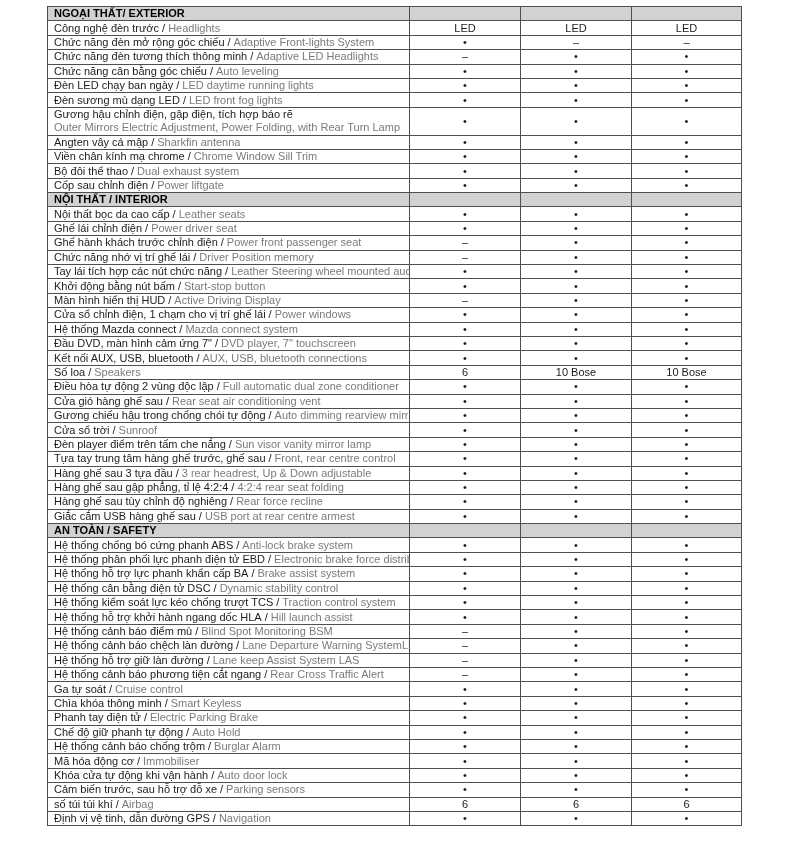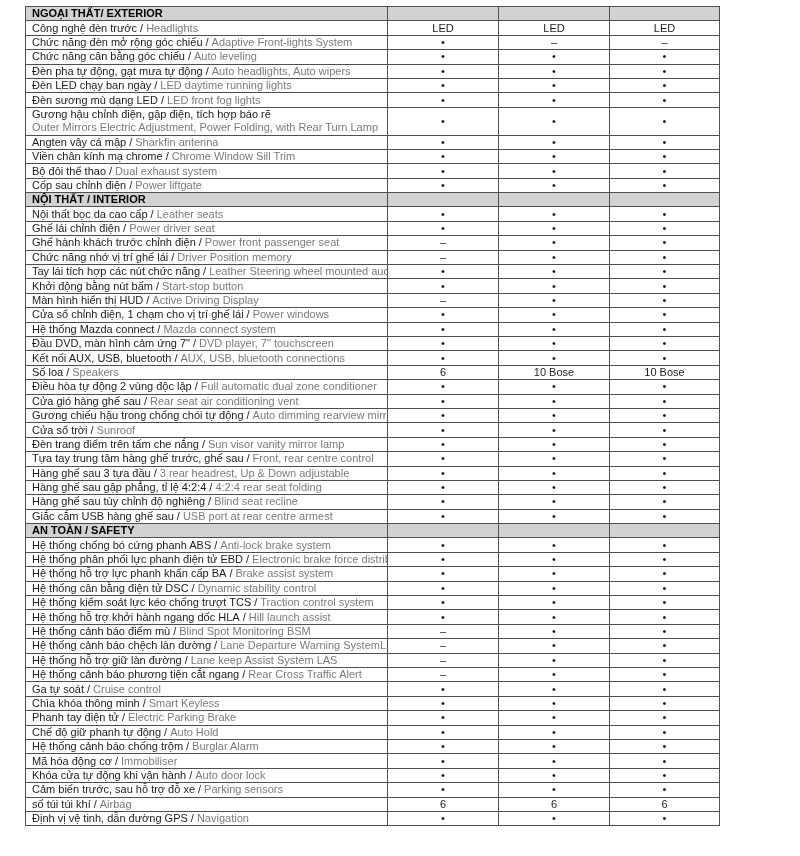--- a/index.html
+++ b/index.html
@@ -7,21 +7,21 @@
     padding: 0;
     width: 800px;
     height: 856px;
     background: #ffffff;
     overflow: hidden;
     font-family: "Liberation Sans", sans-serif;
   }
   table.spec-table {
     border-collapse: collapse;
     table-layout: fixed;
-    margin: 6px 0 0 25px;
+    margin: 6px 0 0 47px;
     width: 694px;
     padding-left: 36px;
   }
   td {
     border: 1px solid #4f4f4f;
     font-size: 11px;
     color: #1c1c1c;
     height: 13.4px;
     line-height: 13px;
     padding: 0;
@@ -81,27 +81,27 @@
         <td class="value">LED</td>
         <td class="value">LED</td>
       </tr>
       <tr class="feature-row">
         <td class="feature"><span class="vn">Chức năng đèn mở rộng góc chiếu</span><span class="sep">/</span><span class="en">Adaptive Front-lights System</span></td>
         <td class="value">•</td>
         <td class="value">–</td>
         <td class="value">–</td>
       </tr>
       <tr class="feature-row">
+        <td class="feature"><span class="vn">Chức năng đèn tương thích thông minh</span><span class="sep">/</span><span class="en">Adaptive LED Headlights</span></td>
+        <td class="value">–</td>
+        <td class="value">•</td>
+        <td class="value">•</td>
+      </tr>
+      <tr class="feature-row">
         <td class="feature"><span class="vn">Chức năng cân bằng góc chiếu</span><span class="sep">/</span><span class="en">Auto leveling</span></td>
-        <td class="value">•</td>
-        <td class="value">•</td>
-        <td class="value">•</td>
-      </tr>
-      <tr class="feature-row">
-        <td class="feature"><span class="vn">Đèn pha tự động, gạt mưa tự động</span><span class="sep">/</span><span class="en">Auto headlights, Auto wipers</span></td>
         <td class="value">•</td>
         <td class="value">•</td>
         <td class="value">•</td>
       </tr>
       <tr class="feature-row">
         <td class="feature"><span class="vn">Đèn LED chạy ban ngày</span><span class="sep">/</span><span class="en">LED daytime running lights</span></td>
         <td class="value">•</td>
         <td class="value">•</td>
         <td class="value">•</td>
       </tr>
@@ -237,21 +237,21 @@
         <td class="value">•</td>
         <td class="value">•</td>
       </tr>
       <tr class="feature-row">
         <td class="feature"><span class="vn">Cửa sổ trời</span><span class="sep">/</span><span class="en">Sunroof</span></td>
         <td class="value">•</td>
         <td class="value">•</td>
         <td class="value">•</td>
       </tr>
       <tr class="feature-row">
-        <td class="feature"><span class="vn">Đèn trang điểm trên tấm che nắng</span><span class="sep">/</span><span class="en">Sun visor vanity mirror lamp</span></td>
+        <td class="feature"><span class="vn">Đèn player điểm trên tấm che nắng</span><span class="sep">/</span><span class="en">Sun visor vanity mirror lamp</span></td>
         <td class="value">•</td>
         <td class="value">•</td>
         <td class="value">•</td>
       </tr>
       <tr class="feature-row">
         <td class="feature"><span class="vn">Tựa tay trung tâm hàng ghế trước, ghế sau</span><span class="sep">/</span><span class="en">Front, rear centre control</span></td>
         <td class="value">•</td>
         <td class="value">•</td>
         <td class="value">•</td>
       </tr>
@@ -261,21 +261,21 @@
         <td class="value">•</td>
         <td class="value">•</td>
       </tr>
       <tr class="feature-row">
         <td class="feature"><span class="vn">Hàng ghế sau gập phẳng, tỉ lệ 4:2:4</span><span class="sep">/</span><span class="en">4:2:4 rear seat folding</span></td>
         <td class="value">•</td>
         <td class="value">•</td>
         <td class="value">•</td>
       </tr>
       <tr class="feature-row">
-        <td class="feature"><span class="vn">Hàng ghế sau tùy chỉnh độ nghiêng</span><span class="sep">/</span><span class="en">Blind seat recline</span></td>
+        <td class="feature"><span class="vn">Hàng ghế sau tùy chỉnh độ nghiêng</span><span class="sep">/</span><span class="en">Rear force recline</span></td>
         <td class="value">•</td>
         <td class="value">•</td>
         <td class="value">•</td>
       </tr>
       <tr class="feature-row">
         <td class="feature"><span class="vn">Giắc cắm USB hàng ghế sau</span><span class="sep">/</span><span class="en">USB port at rear centre armest</span></td>
         <td class="value">•</td>
         <td class="value">•</td>
         <td class="value">•</td>
       </tr>

